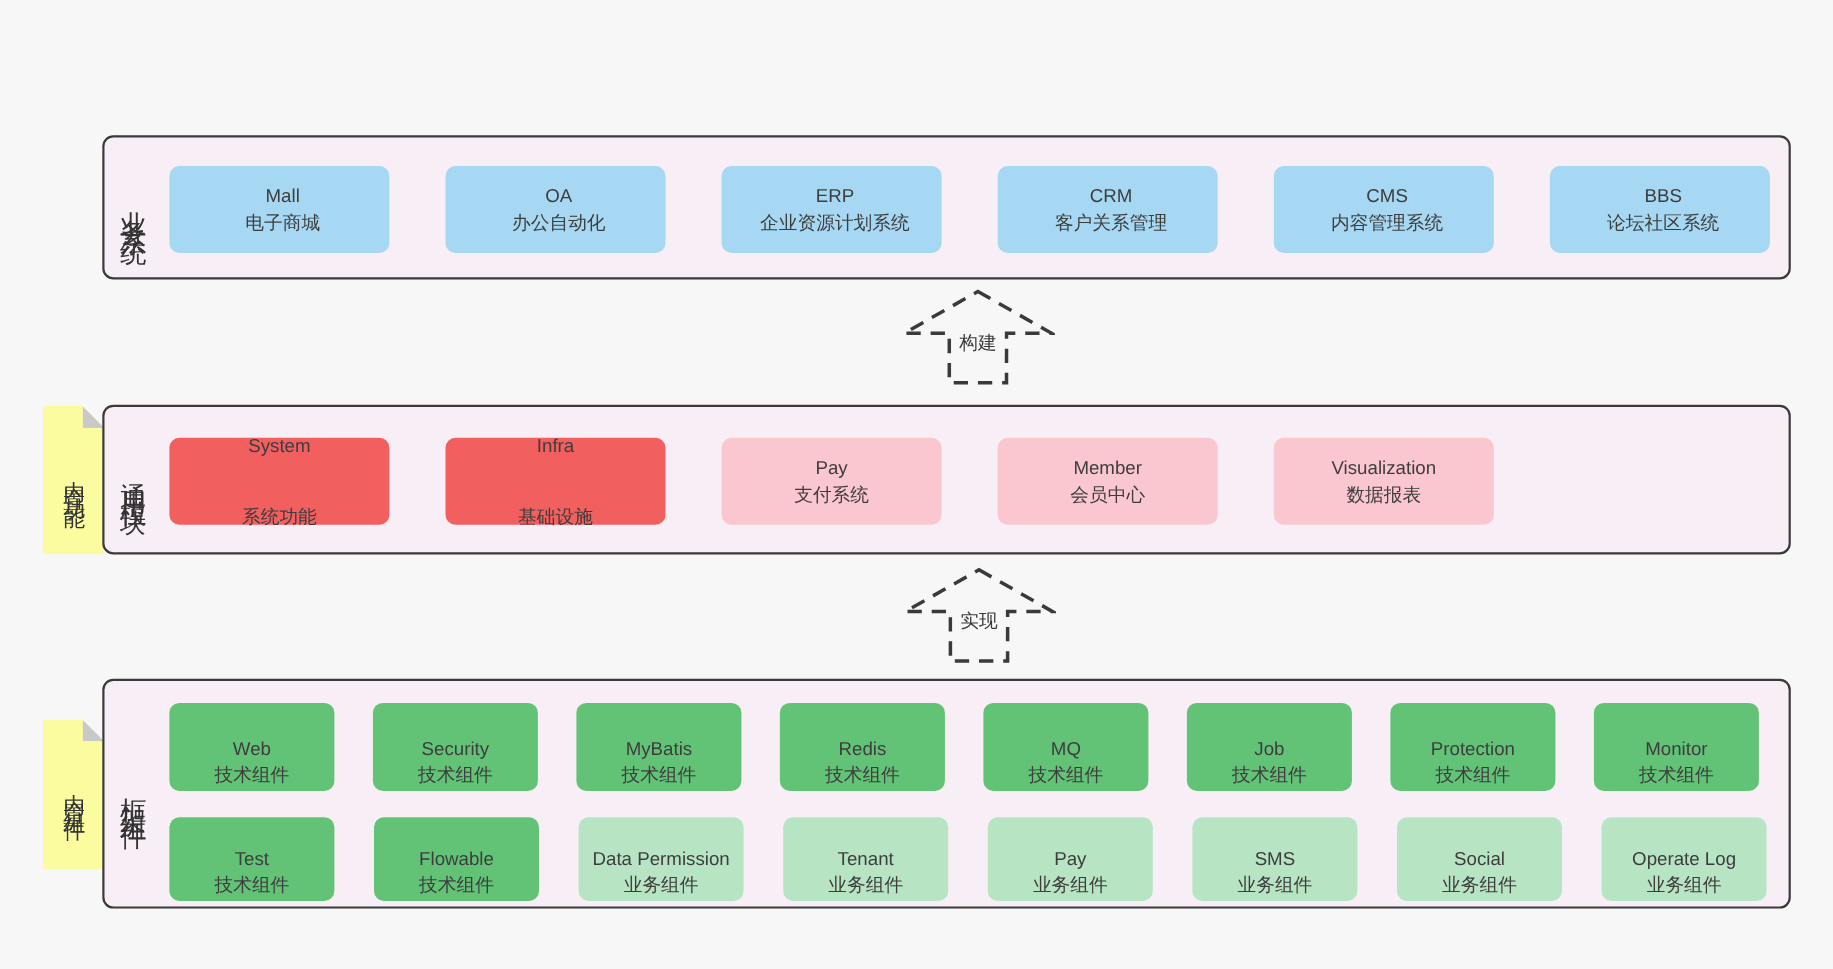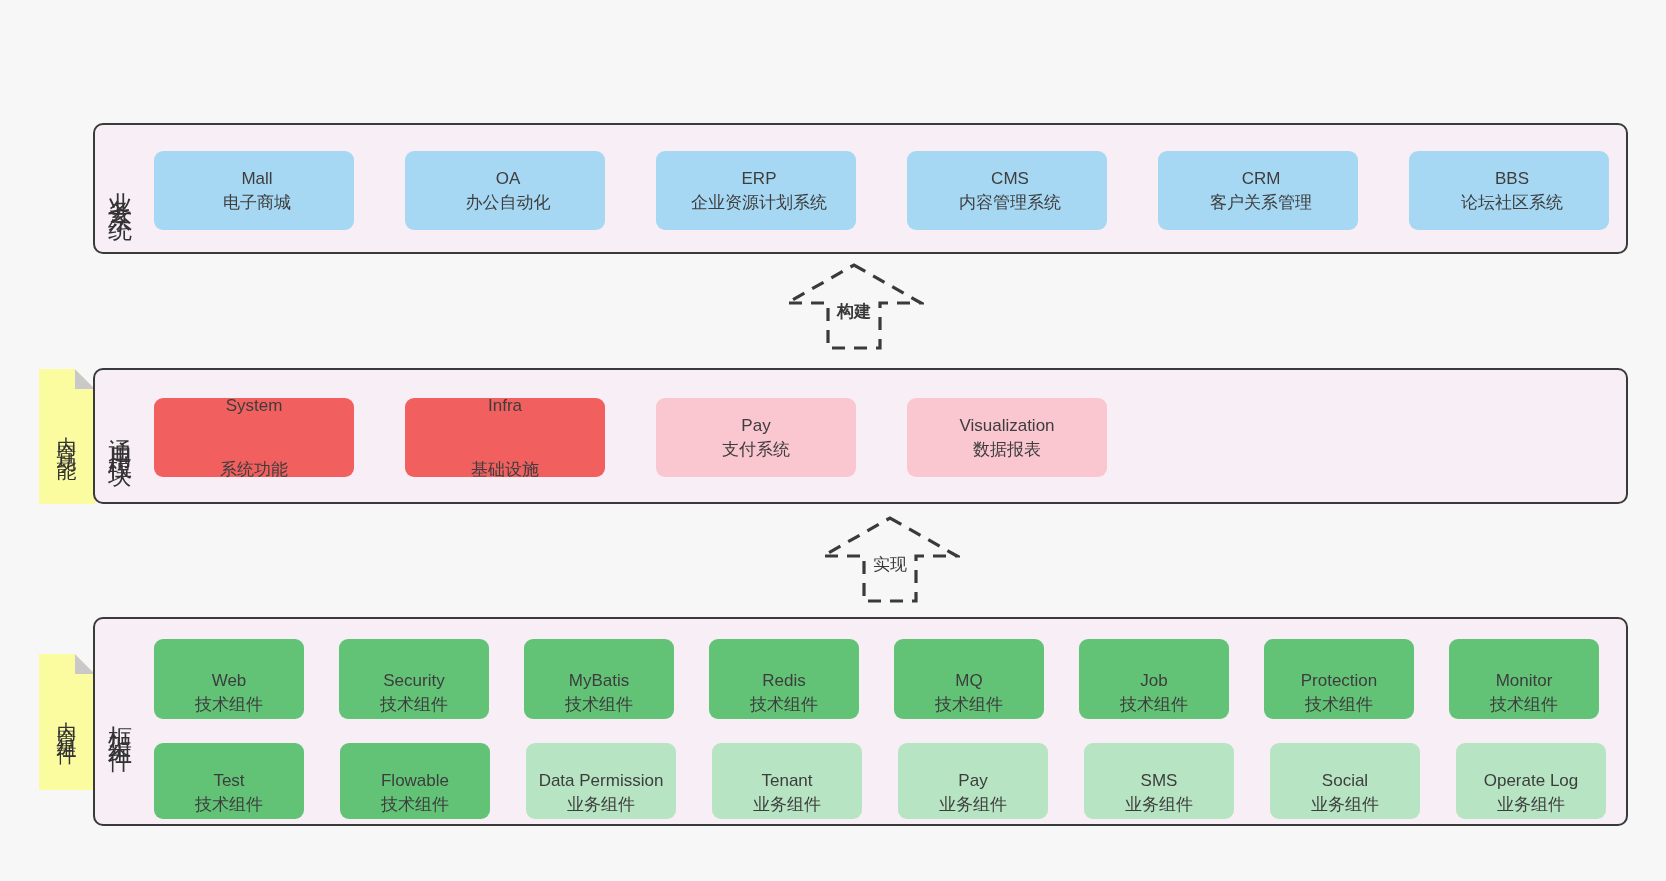--- a/index.html
+++ b/index.html
@@ -54,21 +54,21 @@
     position:absolute;top:0;right:0;width:20px;height:20px;
     background:#c9c9c9;
     clip-path:polygon(0 0,100% 100%,0 100%);
   }
   .note-text{
     position:absolute;left:50%;top:50%;transform:translate(-50%,-50%);
     writing-mode:vertical-rl;text-orientation:upright;
     font-size:20px;letter-spacing:8px;color:#333;line-height:1;white-space:nowrap;
   }
   .arrow{position:absolute;z-index:1;}
-  #arrow-build{left:784px;top:260px;font-weight:bold;}
+  #arrow-build{left:819px;top:260px;}
   #arrow-implement{left:820px;top:513px;}
   .arrow svg{display:block;}
   .arrow text{font-family:"Liberation Sans","DejaVu Sans",sans-serif;font-size:17px;fill:#3a3a3a;}
 </style>
 </head>
 <body>
 
 <div class="stage">
 
   <div class="panel" id="panel-business">
@@ -80,26 +80,26 @@
       </div>
       <div class="box blue">
         <div>OA</div>
         <div>办公自动化</div>
       </div>
       <div class="box blue">
         <div>ERP</div>
         <div>企业资源计划系统</div>
       </div>
       <div class="box blue">
+        <div>CRM</div>
+        <div>客户关系管理</div>
+      </div>
+      <div class="box blue">
         <div>CMS</div>
         <div>内容管理系统</div>
-      </div>
-      <div class="box blue">
-        <div>CRM</div>
-        <div>客户关系管理</div>
       </div>
       <div class="box blue">
         <div>BBS</div>
         <div>论坛社区系统</div>
       </div>
     </div>
   </div>
 
   <div class="arrow" id="arrow-build">
     <svg width="140" height="92" viewBox="0 0 140 92">
@@ -123,20 +123,24 @@
       </div>
       <div class="box red">
         <div>Infra</div>
         <div>基础设施</div>
       </div>
       <div class="box pink">
         <div>Pay</div>
         <div>支付系统</div>
       </div>
       <div class="box pink">
+        <div>Member</div>
+        <div>会员中心</div>
+      </div>
+      <div class="box pink">
         <div>Visualization</div>
         <div>数据报表</div>
       </div>
     </div>
   </div>
 
   <div class="arrow" id="arrow-implement">
     <svg width="140" height="92" viewBox="0 0 140 92">
       <polygon points="70,5 137,43 96,43 96,88 44,88 44,43 3,43" fill="none" stroke="#3a3a3a" stroke-width="3.2" stroke-dasharray="13 9"></polygon>
       <rect x="46" y="38" width="48" height="27" fill="#f7f7f7"></rect>

